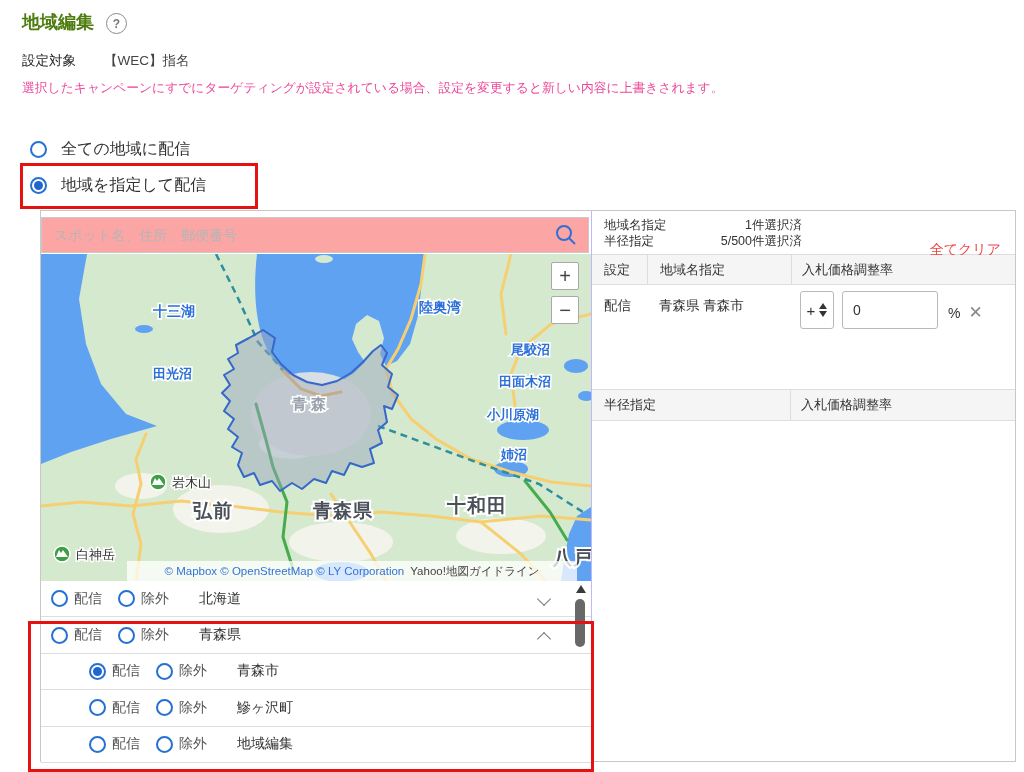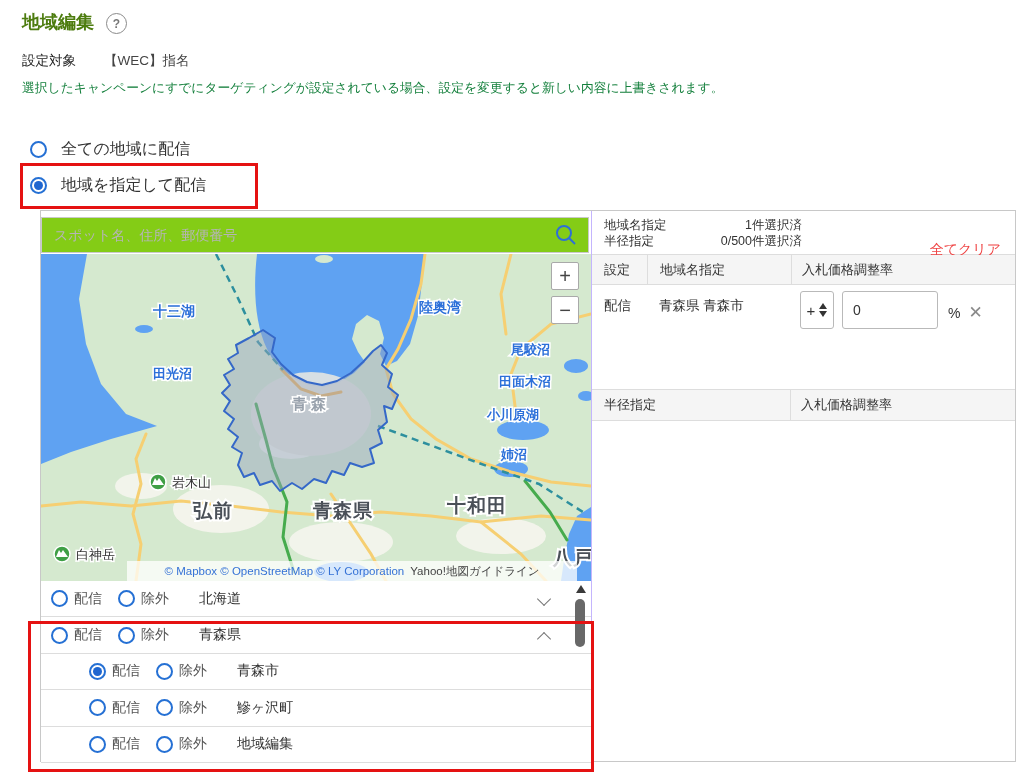--- a/index.html
+++ b/index.html
@@ -6,40 +6,40 @@
   .page{position:relative;width:1024px;height:772px;background:#fff;overflow:hidden;
         font-family:"Liberation Sans",sans-serif;color:#333;}
   .abs{position:absolute;}
 
   
   .title{left:22px;top:10px;font-size:18px;font-weight:bold;color:#4d7c0f;}
   .help{left:106px;top:13px;width:19px;height:19px;border:1.5px solid #8a8a8a;border-radius:50%;
         color:#777;font-size:12px;font-weight:bold;display:flex;align-items:center;justify-content:center;}
   .target-label{left:22px;top:52px;font-size:13.5px;font-weight:normal;color:#222;}
   .target-value{left:104px;top:52px;font-size:13.5px;color:#444;}
-  .desc{left:22px;top:80px;font-size:12.8px;color:#15803d;}
+  .desc{left:22px;top:80px;font-size:12.8px;color:#ec4899;}
 
   
   .radio{width:17px;height:17px;border:2px solid #2570d4;border-radius:50%;background:#fff;
          box-sizing:border-box;position:relative;flex:none;display:inline-block;}
   .radio.checked::after{content:"";position:absolute;inset:2px;background:#1f66d0;border-radius:50%;}
   .optrow{display:flex;align-items:center;gap:14px;font-size:16px;color:#333;}
   .opt1{left:30px;top:139px;}
   .opt2{left:30px;top:175px;}
 
   .annot{position:absolute;border:3px solid #e51212;pointer-events:none;z-index:30;}
 
   
   .widget{left:40px;top:210px;width:976px;height:552px;border:1px solid #c8c8c8;box-sizing:border-box;display:flex;}
   .leftcol{width:550px;position:relative;flex:none;}
   .rightcol{flex:1;border-left:1px solid #c4b5fd;position:relative;background:#fff;}
 
   
   .searchbox{position:absolute;left:0;top:6px;width:548px;height:36px;border:1px solid #c9c9c9;
-             box-sizing:border-box;background:#84cc16;display:flex;align-items:center;}
+             box-sizing:border-box;background:#fca5a5;display:flex;align-items:center;}
   .searchbox input{flex:1;border:none;outline:none;font-size:14px;color:#333;padding:0 12px;
                    font-family:"Liberation Sans",sans-serif;background:transparent;}
   .searchbox input::placeholder{color:#b5b5b5;}
   .mag{width:24px;height:24px;margin-right:10px;flex:none;}
 
   
   .mapwrap{position:absolute;left:0;top:43px;width:550px;height:327px;overflow:hidden;}
   .zoombtn{position:absolute;right:12px;width:28px;height:28px;background:#fff;border:1px solid #a9a9a9;
            border-radius:2px;font-size:20px;color:#444;display:flex;align-items:center;justify-content:center;
            box-sizing:border-box;}
@@ -285,21 +285,21 @@
 
     <div class="rightcol">
 
       <div class="stats">
         <div class="statrow">
           <span>地域名指定</span>
           <span>1件選択済</span>
         </div>
         <div class="statrow">
           <span>半径指定</span>
-          <span>0/500件選択済</span>
+          <span>5/500件選択済</span>
         </div>
       </div>
       <div class="clearlink">全てクリア</div>
 
       <div class="thead thead1">
         <span class="c1">設定</span>
         <span class="vline"></span>
         <span class="c2">地域名指定</span>
         <span class="vline"></span>
         <span class="c3">入札価格調整率</span>

